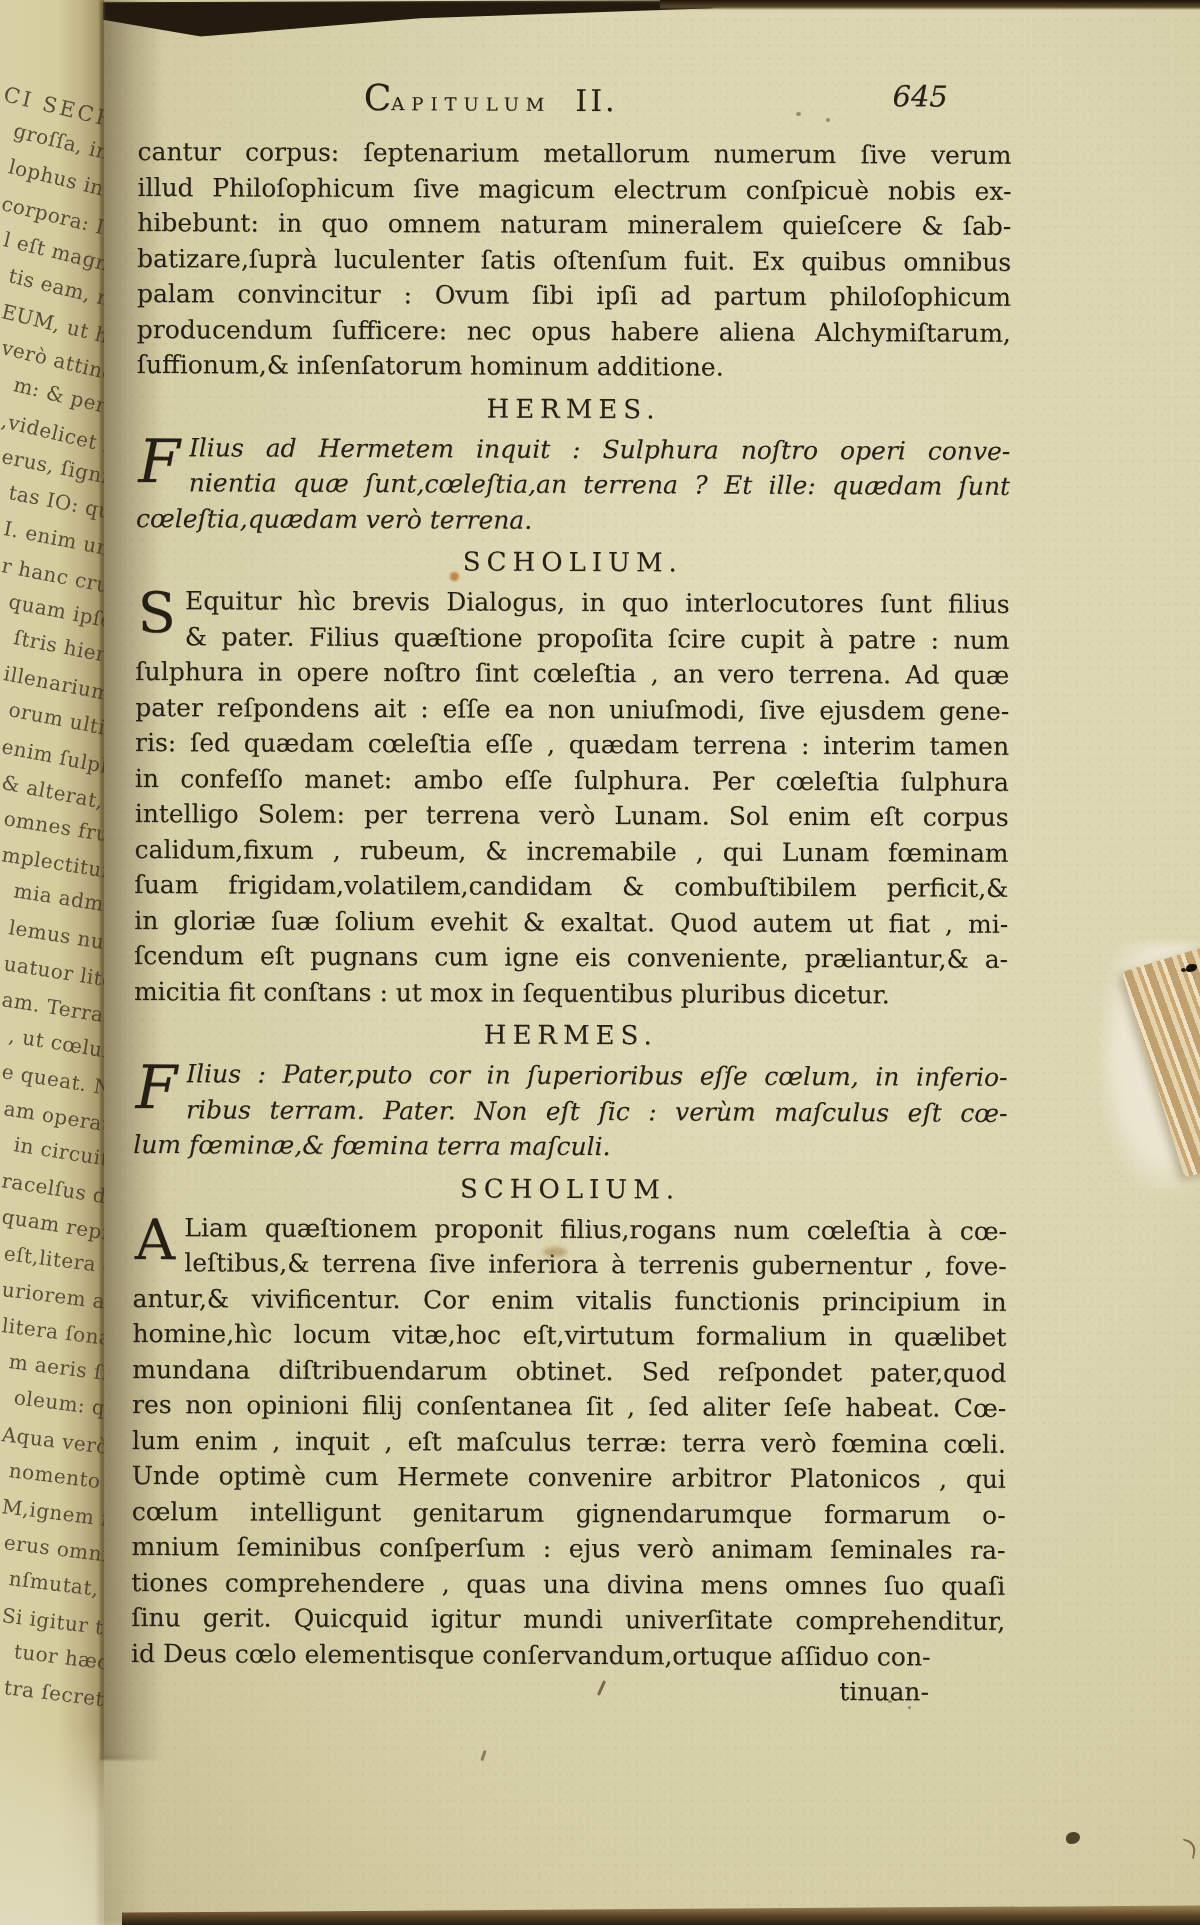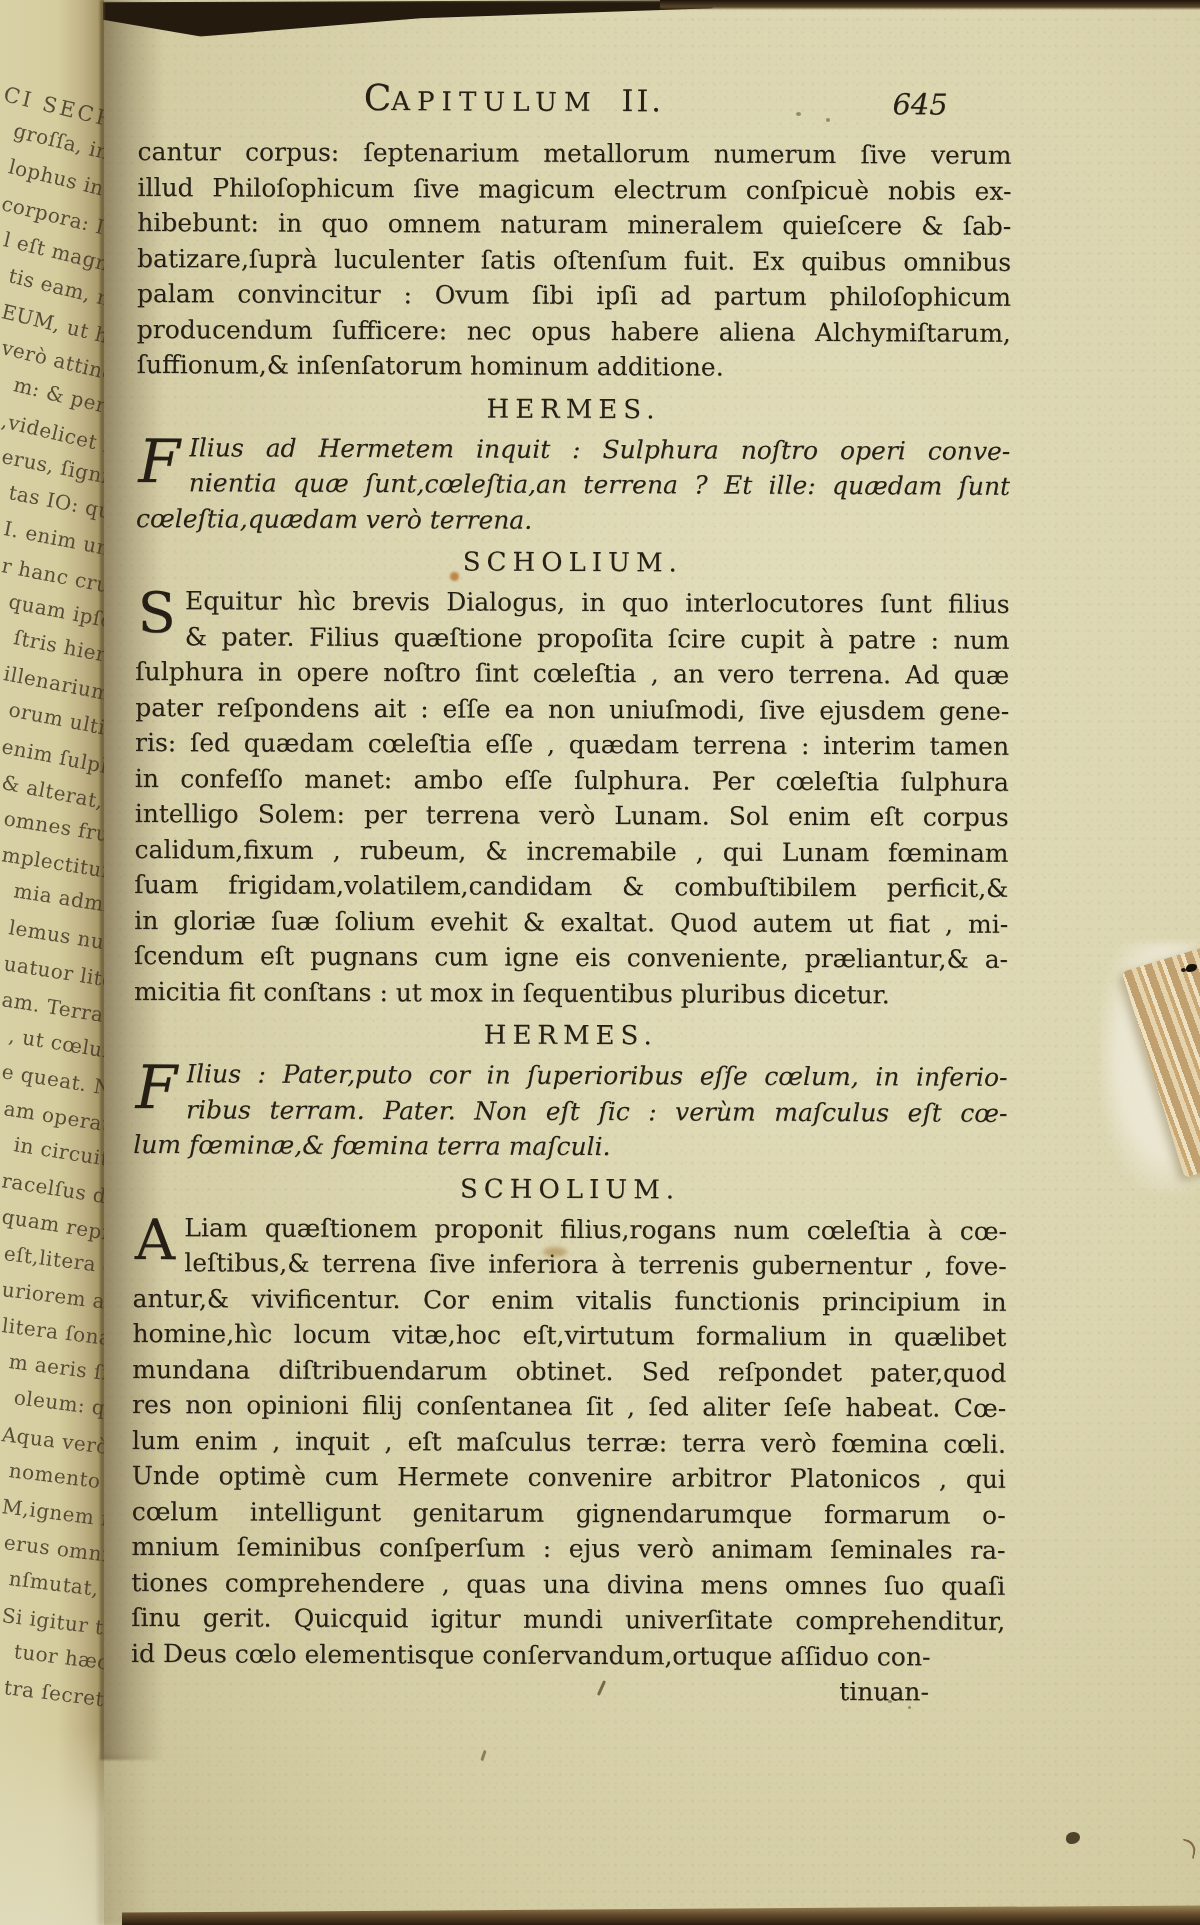--- a/index.html
+++ b/index.html
@@ -48,23 +48,23 @@
     background:linear-gradient(180deg,#a08a59 0%,#60482a 50%,#2a1d0f 100%);
     clip-path:polygon(0 38%,100% 2%,100% 100%,0 100%);filter:blur(.4px);}
 
   
   .text-block{position:absolute;left:138px;top:62px;width:874px;color:#261f15;
     transform:rotate(.25deg);transform-origin:0 0;
     text-shadow:.3px .4px 0 rgba(45,34,18,.3);}
   .header{position:relative;height:58px;padding-top:14px;}
   .title{display:inline-block;margin-left:226px;white-space:nowrap;}
   .title .cap{font-size:36px;}
-  .title .rest{font-size:26px;letter-spacing:7px;}
+  .title .rest{font-size:18px;letter-spacing:7px;}
   .title .numeral{font-size:30px;letter-spacing:3px;margin-left:24px;text-align:right;}
-  .pagenum{position:absolute;right:64px;top:22px;font-size:29px;font-style:italic;}
+  .pagenum{position:absolute;right:64px;top:14px;font-size:29px;font-style:italic;}
 
   .para{position:relative;font-size:25px;line-height:35.5px;}
   .line{white-space:nowrap;overflow:hidden;text-align:justify;text-align-last:justify;}
   .lines .line:last-child{text-align-last:left;}
   .para.italic{font-style:italic;}
   .dropcap{float:left;font-size:56px;line-height:52px;height:66px;padding:4px 9px 0 2px;}
   .para.italic .dropcap{font-size:60px;line-height:54px;}
 
   .heading{font-size:26px;font-weight:normal;letter-spacing:6px;text-align:center;
     margin:6px 0 5px 0;line-height:36px;}

